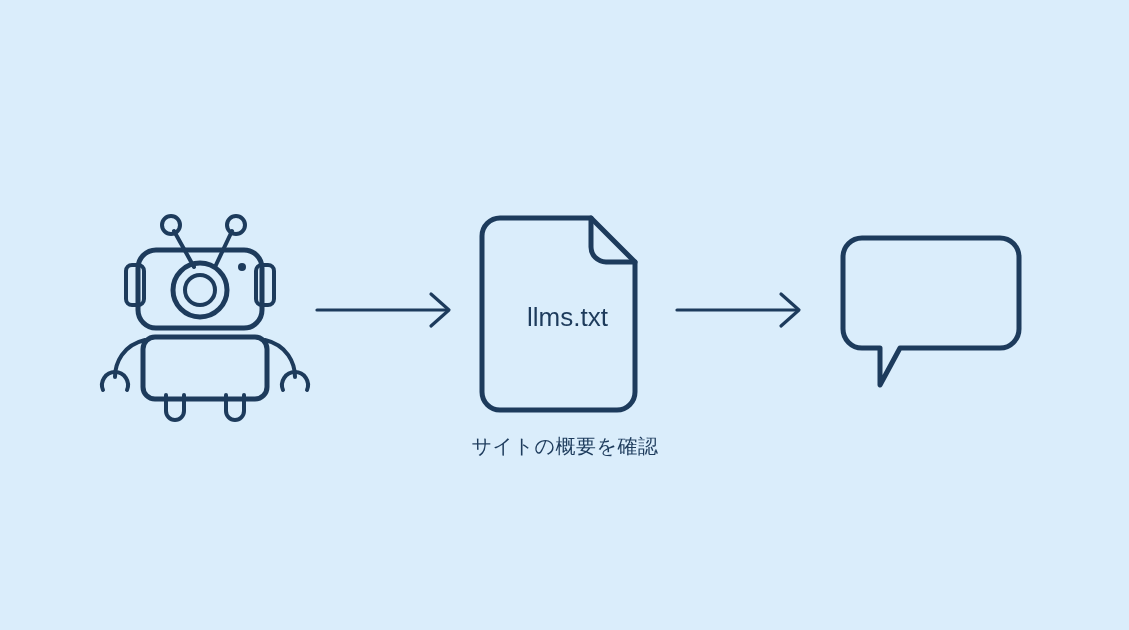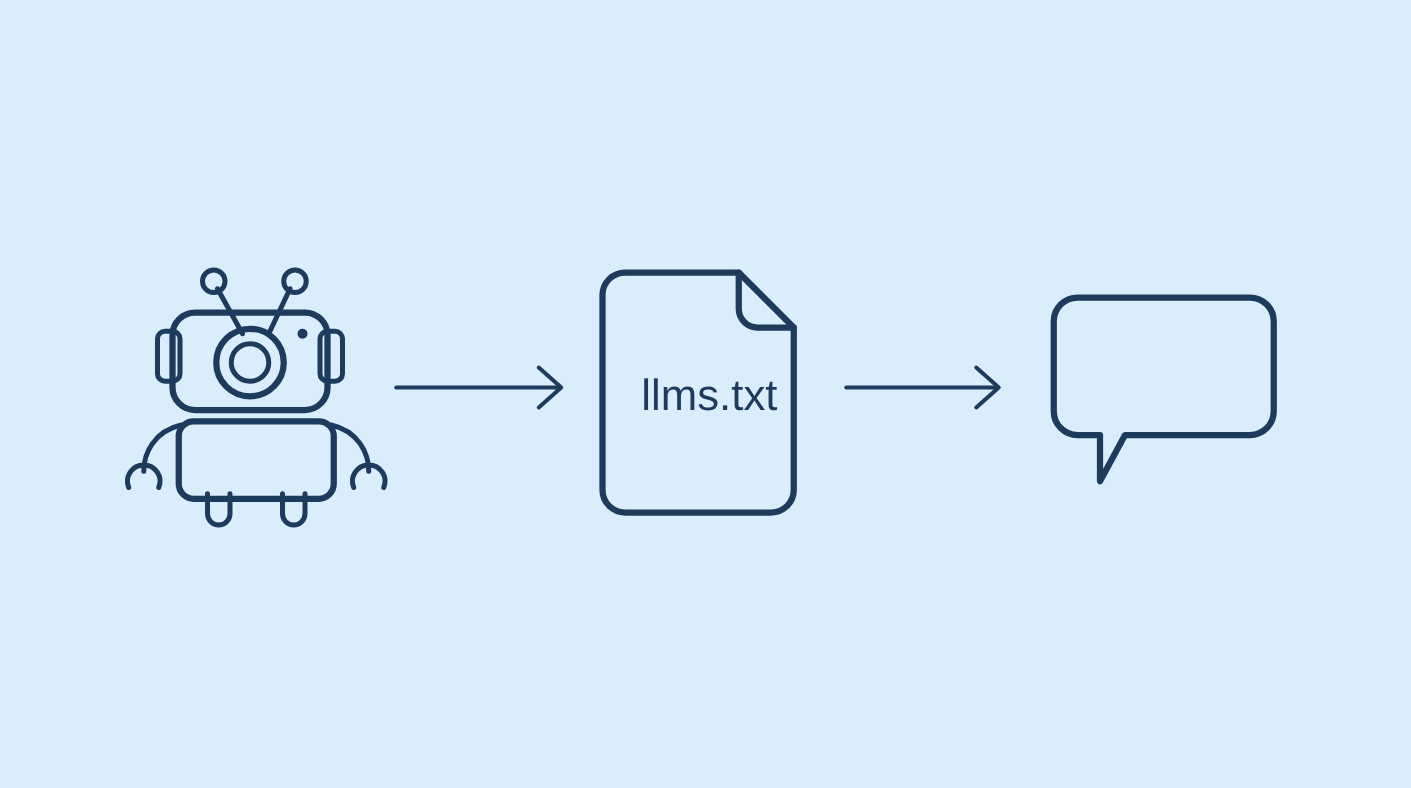--- a/index.html
+++ b/index.html
@@ -46,21 +46,21 @@
     color: #1d3b5c;
     white-space: nowrap;
   }
 
   .doc-label {
     position: absolute;
     left: 480px;
     top: 295px;
     width: 175px;
     text-align: center;
-    font-size: 35px;
+    font-size: 26px;
     line-height: 44px;
     color: #1d3b5c;
     letter-spacing: 0px;
   }
 
   svg { display: block; overflow: visible; }
   .stroke {
     fill: none;
     stroke: #1d3b5c;
     stroke-width: 5;
@@ -142,20 +142,21 @@
                  L 20 195
                  A 18 18 0 0 1 2 177
                  L 2 21
                  A 18 18 0 0 1 20 3 Z"></path>
         <path class="stroke" d="M 111 3 L 111 32 A 15 15 0 0 0 126 47 L 155 47"></path>
       </svg>
     </div>
 
     <div class="doc-label">llms.txt</div>
 
+    <div class="caption">サイトの概要を確認</div>
 
     <div class="node" id="arrow-2">
       <svg width="135" height="36" viewBox="0 0 135 36">
         <line class="stroke-arrow" x1="2" y1="18" x2="122" y2="18"></line>
         <polyline class="stroke-arrow" points="106,2 124,18 106,34"></polyline>
       </svg>
     </div>
 
     <div class="node" id="bubble-node">
       <svg width="185" height="155" viewBox="0 0 185 155">

